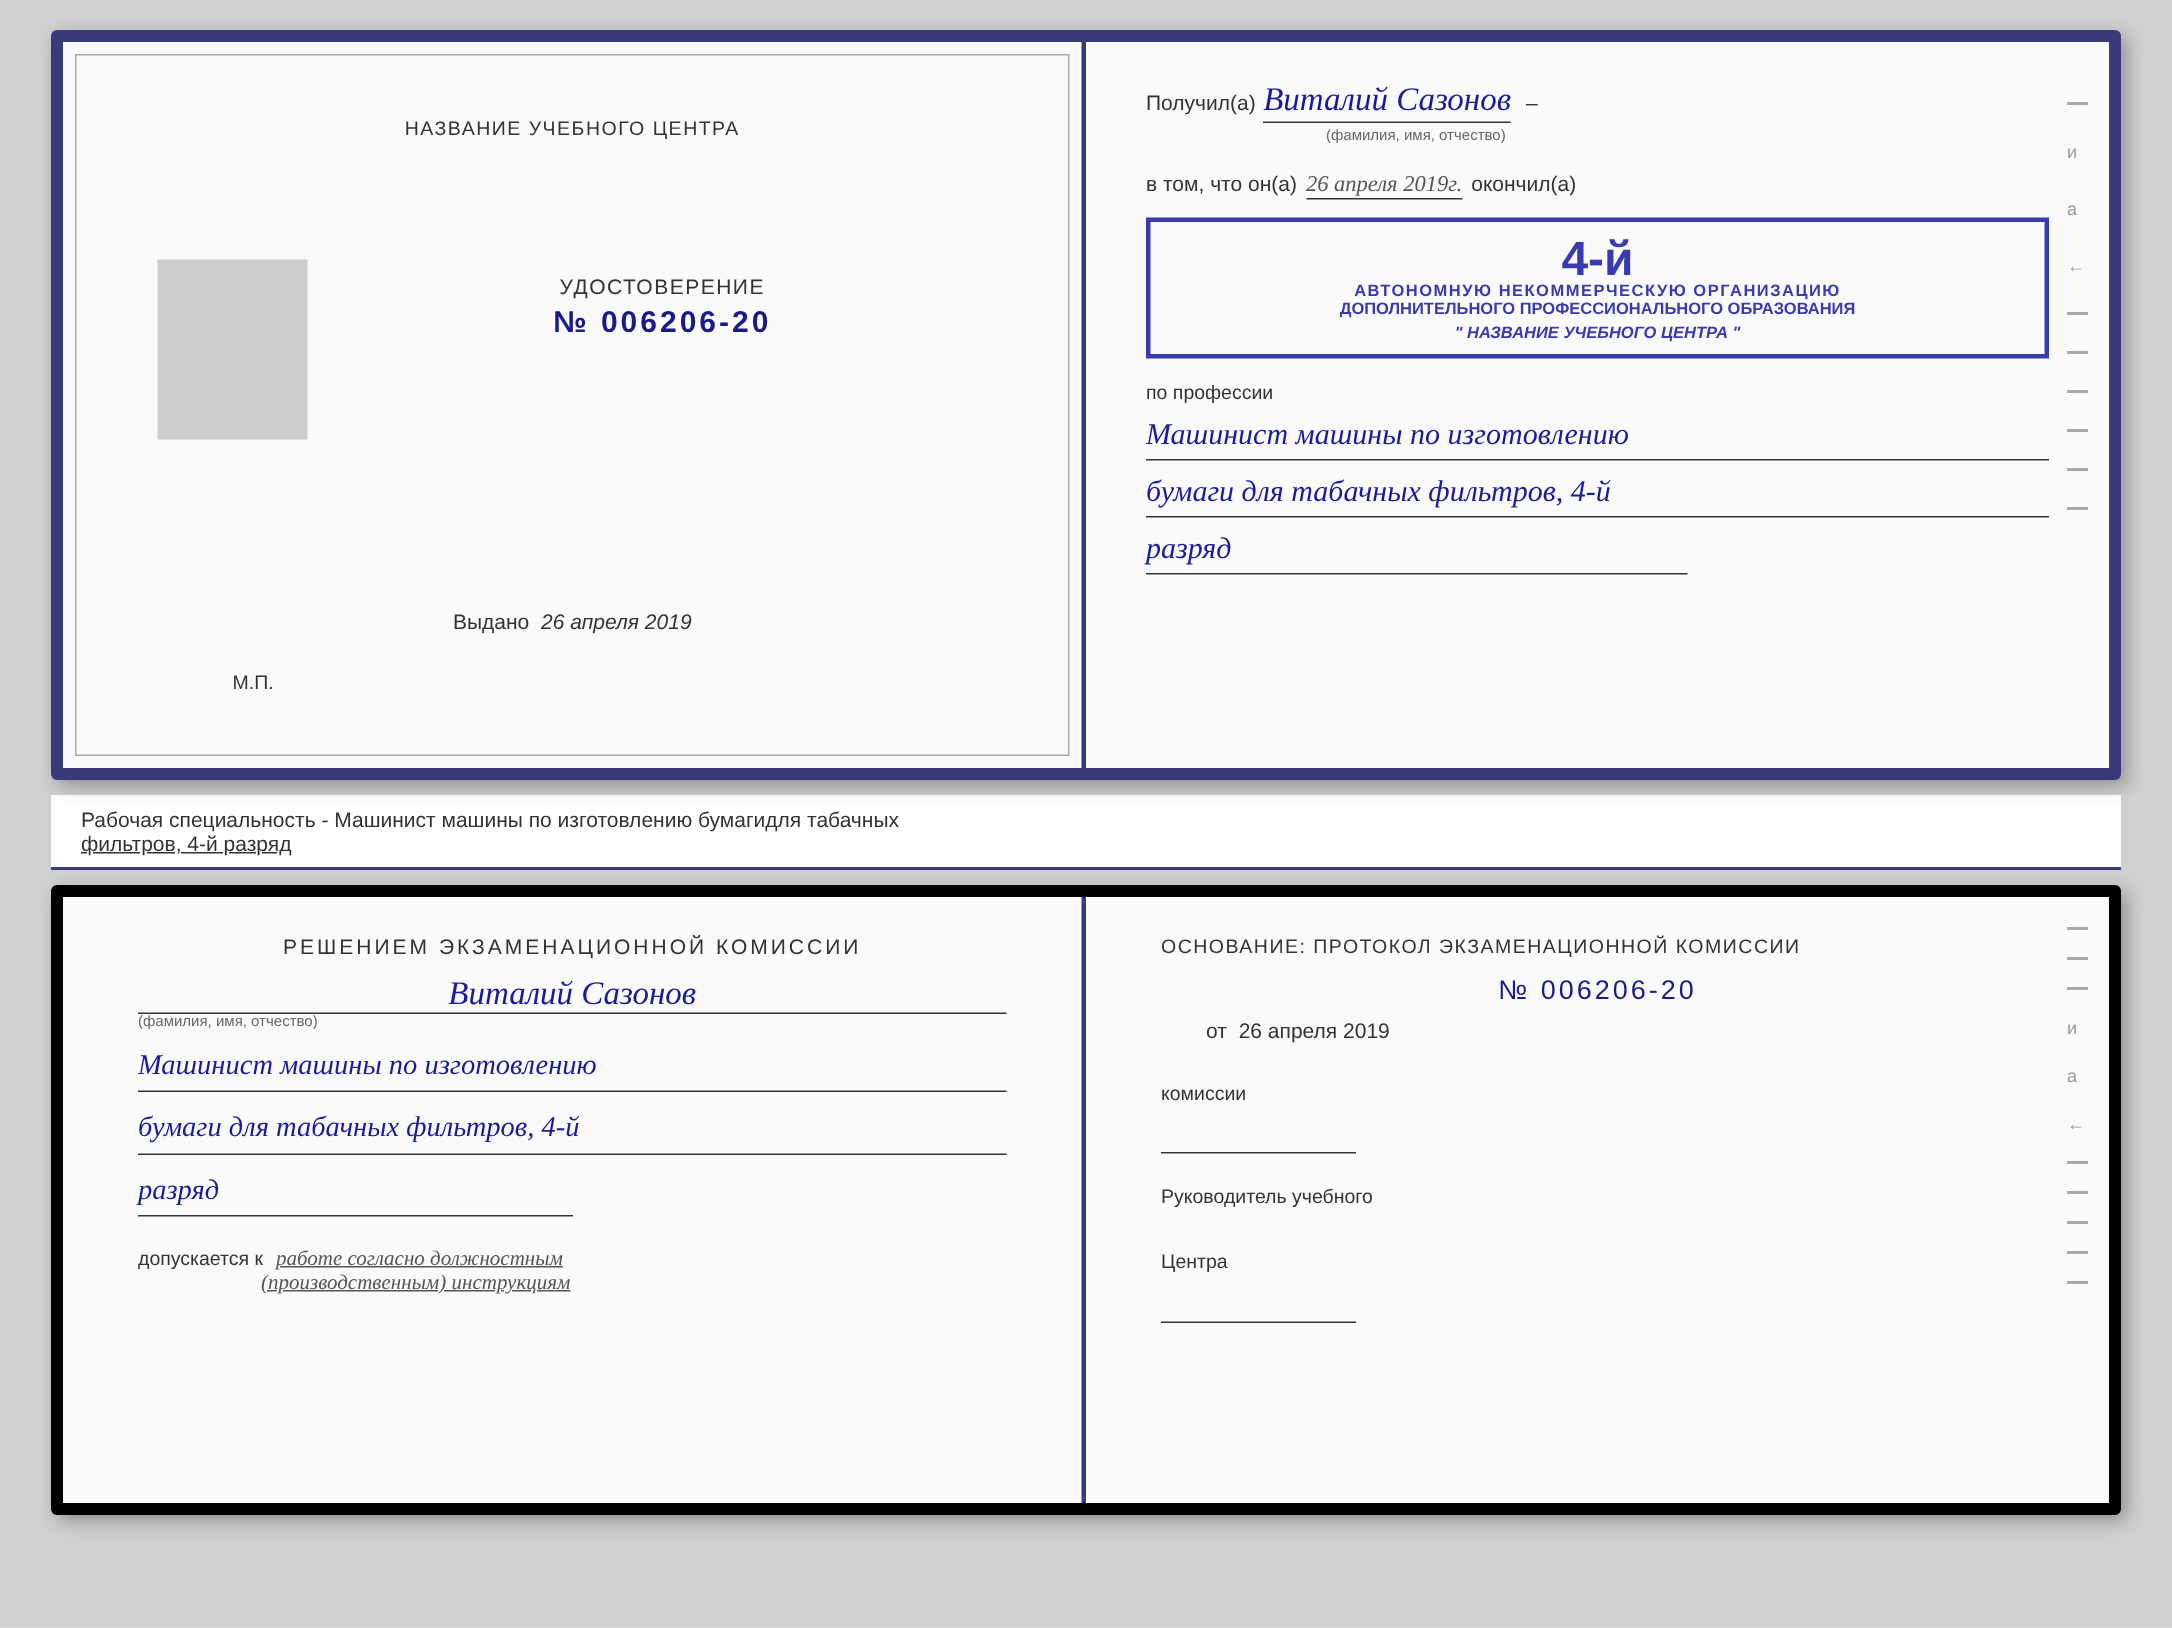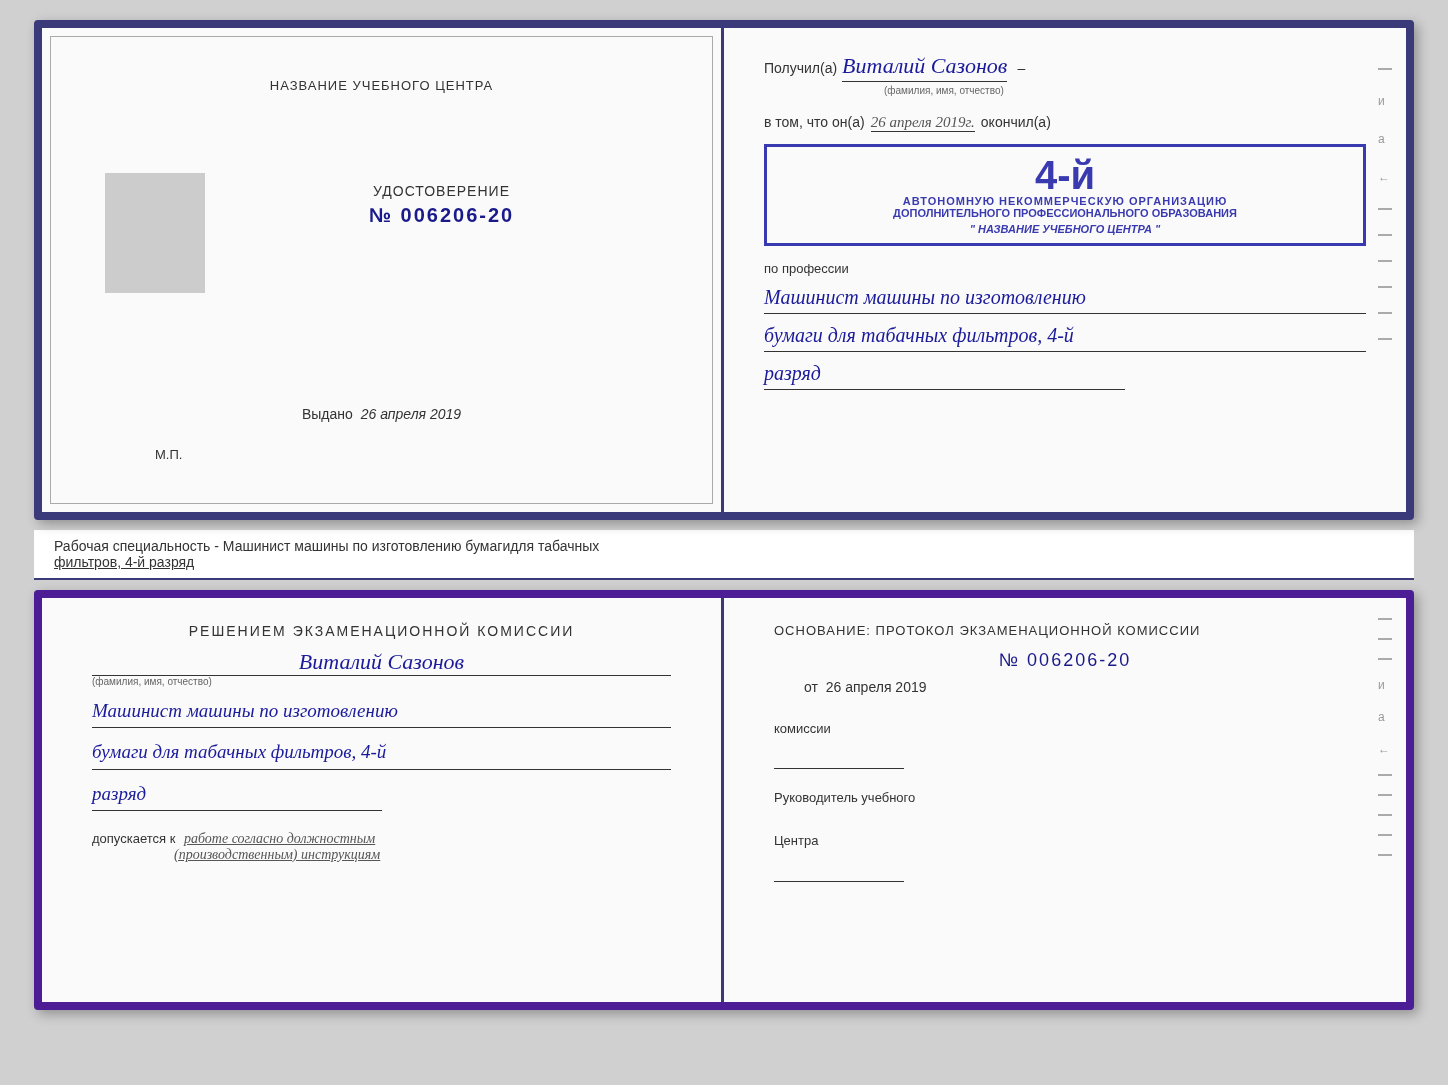--- a/index.html
+++ b/index.html
@@ -150,21 +150,21 @@
 
     .stamp-box {
       border: 3px solid #3a3ab0;
       padding: 8px 15px;
       text-align: center;
       margin-top: 15px;
       position: relative;
     }
 
     .stamp-num {
-      font-size: 40px;
+      font-size: 32px;
       font-weight: bold;
       color: #3a3ab0;
       line-height: 1;
     }
 
     .stamp-text {
       font-size: 11px;
       color: #3a3ab0;
       letter-spacing: 1px;
       text-transform: uppercase;
@@ -211,21 +211,21 @@
       font-size: 14px;
       color: #333;
       border-bottom: 2px solid #3a3a7a;
     }
 
     
     .doc-bottom {
       width: 1380px;
       height: 420px;
       background: white;
-      border: 8px solid #4c1d95;
+      border: 8px solid #000000;
       border-radius: 4px;
       display: flex;
       box-shadow: 4px 4px 12px rgba(0,0,0,0.3);
     }
 
     .bottom-left {
       width: 50%;
       border-right: 3px solid #3a3a7a;
       padding: 25px 50px;
       background: #fafafa;

